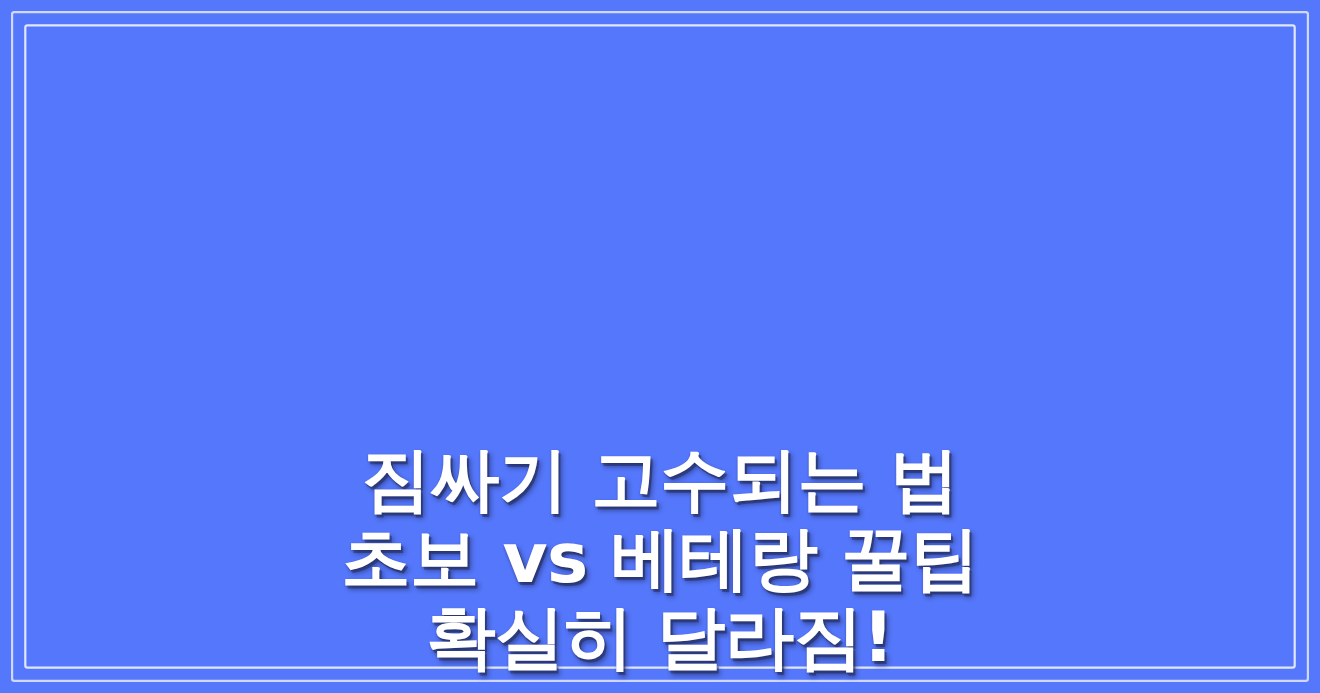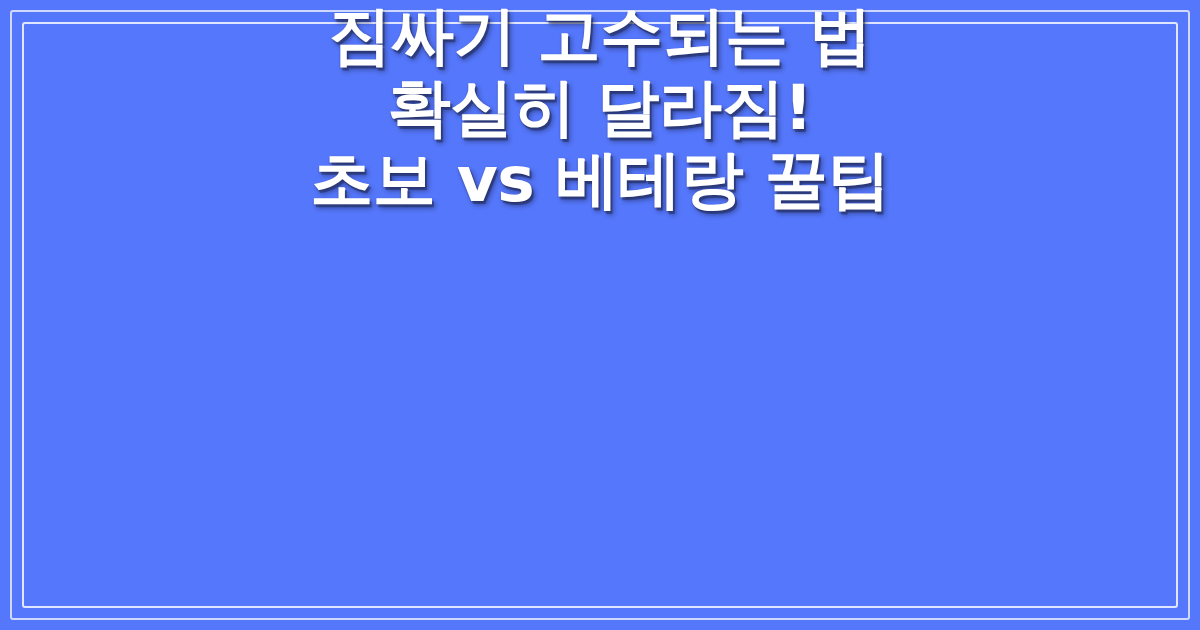--- a/index.html
+++ b/index.html
@@ -57,21 +57,21 @@
   
   #headline-block {
     position: absolute;
     left: 0;
     right: 0;
     top: 0;
     bottom: 0;
     display: flex;
     flex-direction: column;
     align-items: center;
-    justify-content: flex-start;
+    justify-content: flex-end;
     padding-bottom: 14px;
     box-sizing: border-box;
   }
 
   .headline-line {
     display: block;
     text-align: center;
     color: #ffffff;
     font-weight: 700;
     font-size: 63px;
@@ -87,17 +87,17 @@
 </head>
 <body>
 
 <div id="thumbnail-card">
 
   <div class="frame frame-outer"></div>
   <div class="frame frame-inner"></div>
 
   <div id="headline-block">
     <span class="headline-line">짐싸기 고수되는 법</span>
+    <span class="headline-line">초보 vs 베테랑 꿀팁</span>
     <span class="headline-line">확실히 달라짐!</span>
-    <span class="headline-line">초보 vs 베테랑 꿀팁</span>
   </div>
 
 </div>
 
 </body></html>

